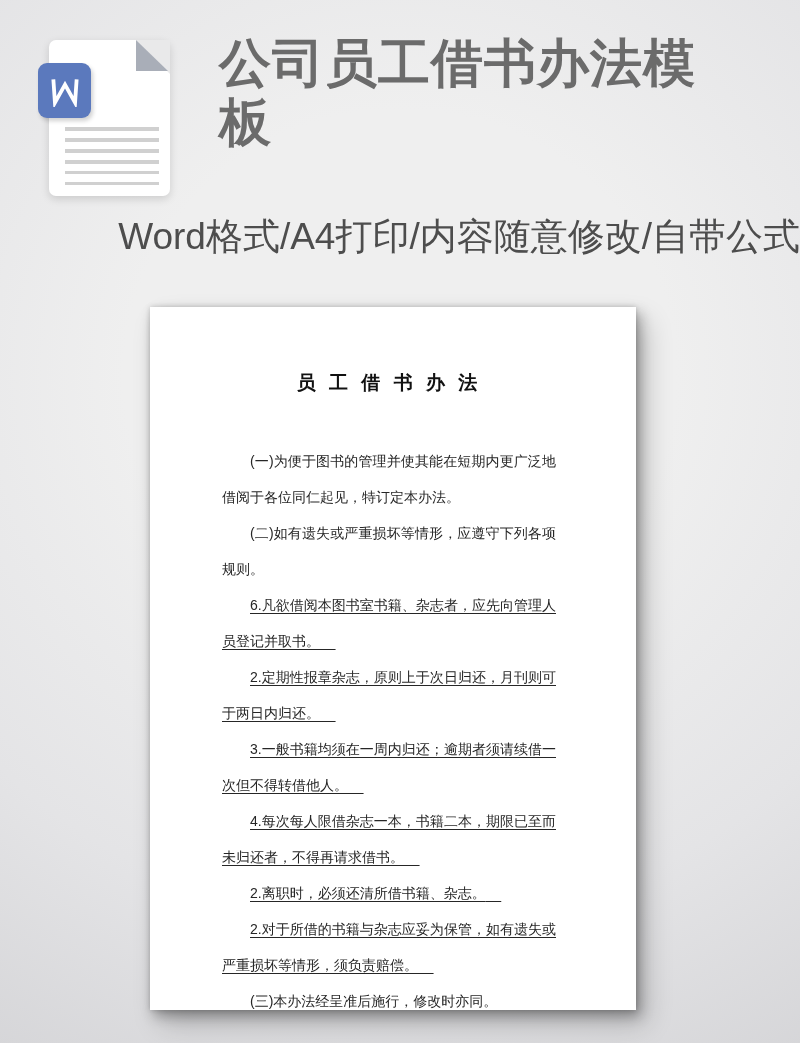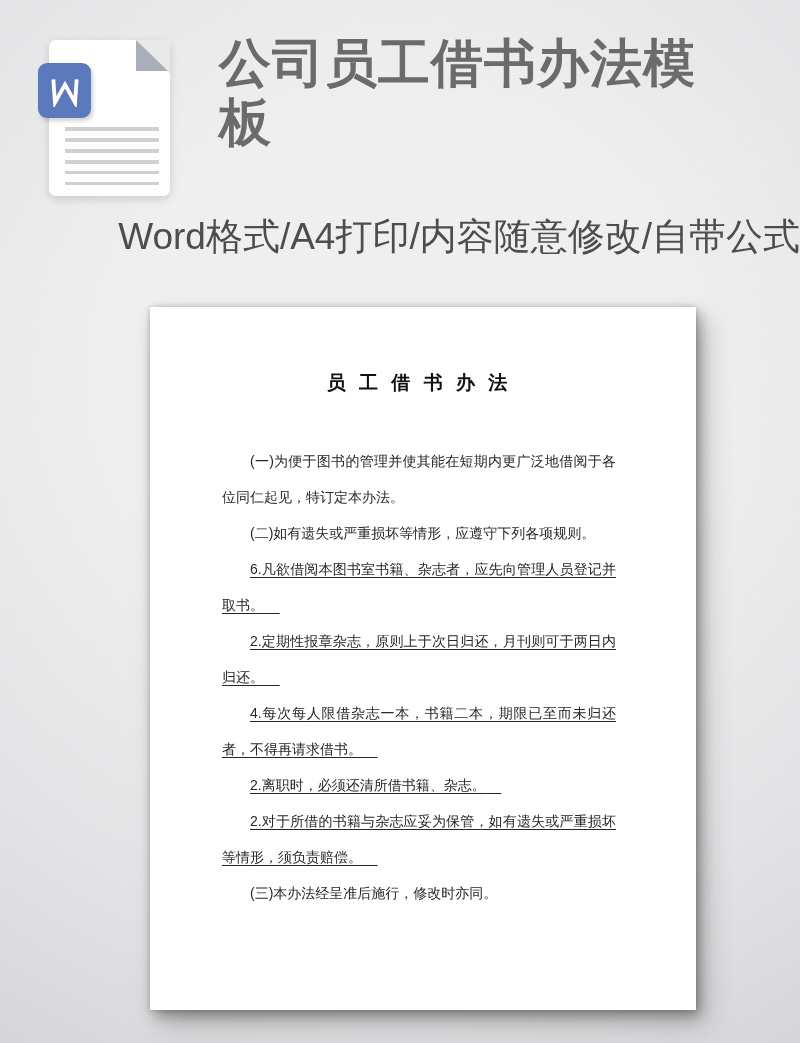--- a/index.html
+++ b/index.html
@@ -35,21 +35,21 @@
     font-size:52px;line-height:59px;font-weight:bold;color:#6b6b6b;
     word-break:break-all;letter-spacing:1px;
   }
   .tpl-subtitle{
     position:absolute;left:0;top:213px;width:800px;margin:0;text-align:right;
     font-size:37px;line-height:48px;font-weight:normal;color:#4d4d4d;white-space:nowrap;
   }
 
   
   .doc{
-    position:absolute;left:150px;top:307px;width:546px;height:703px;background:#ffffff;
+    position:absolute;left:150px;top:307px;width:486px;height:703px;background:#ffffff;
     box-shadow:0 0 5px rgba(0,0,0,0.18), 4px 6px 12px rgba(0,0,0,0.30), 10px 14px 26px rgba(0,0,0,0.20);
     box-sizing:border-box;padding:62px 80px 0 72px;
   }
   .doc-title{
     margin:0;font-size:19px;line-height:28px;font-weight:bold;color:#111111;
     text-align:center;letter-spacing:4px;white-space:nowrap;
   }
   .doc-body{margin-top:46px;}
   .doc-body p{
     margin:0;font-size:14px;line-height:36px;color:#262626;
@@ -82,20 +82,21 @@
   <h1 class="tpl-title">公司员工借书办法模板</h1>
   <p class="tpl-subtitle">Word格式/A4打印/内容随意修改/自带公式</p>
 
   <div class="doc">
     <h2 class="doc-title">员 工 借 书 办 法</h2>
     <div class="doc-body">
       <p>(一)为便于图书的管理并使其能在短期内更广泛地借阅于各位同仁起见，特订定本办法。</p>
       <p>(二)如有遗失或严重损坏等情形，应遵守下列各项规则。</p>
       <p class="u">6.凡欲借阅本图书室书籍、杂志者，应先向管理人员登记并取书。</p>
       <p class="u">2.定期性报章杂志，原则上于次日归还，月刊则可于两日内归还。</p>
+      <p class="u">3.一般书籍均须在一周内归还；逾期者须请续借一次但不得转借他人。</p>
       <p class="u">4.每次每人限借杂志一本，书籍二本，期限已至而未归还者，不得再请求借书。</p>
       <p class="u">2.离职时，必须还清所借书籍、杂志。</p>
       <p class="u">2.对于所借的书籍与杂志应妥为保管，如有遗失或严重损坏等情形，须负责赔偿。</p>
       <p>(三)本办法经呈准后施行，修改时亦同。</p>
     </div>
   </div>
 
 </div>
 
 </body></html>

